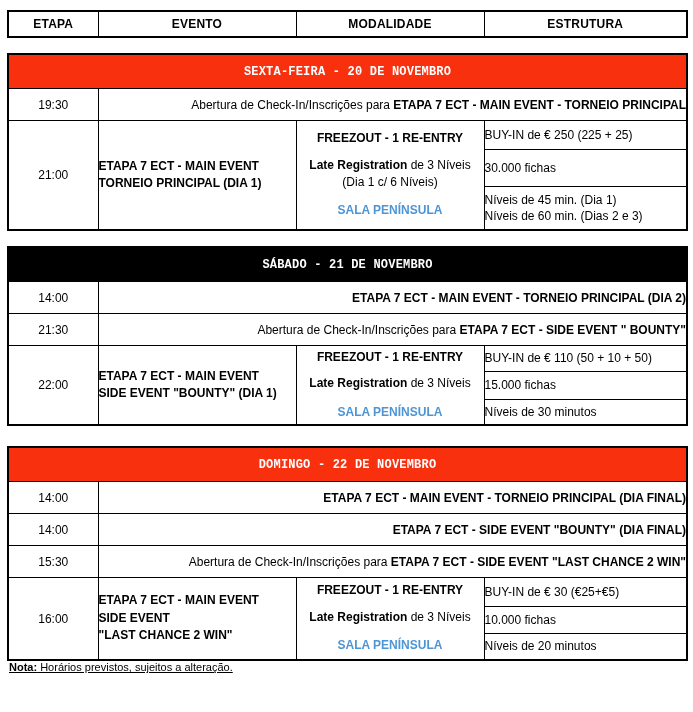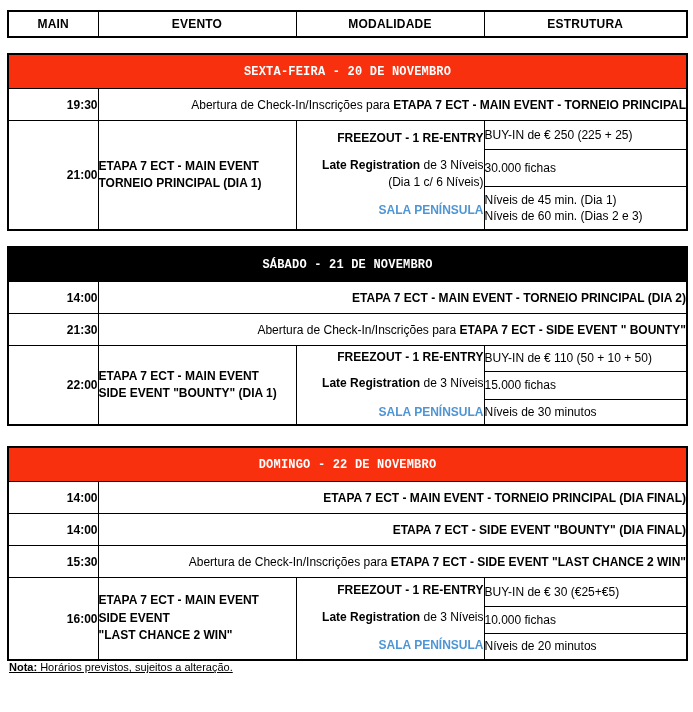--- a/index.html
+++ b/index.html
@@ -15,28 +15,28 @@
   col.c-estr{width:203px;}
 
   .th-row td{height:24px;text-align:center;font-weight:bold;font-size:11.5px;letter-spacing:.2px;}
 
   .section{margin-top:15px;}
   .section.last{margin-top:20px;}
 
   .banner{height:33px;background:#f8300e;color:#fff;text-align:center;font-weight:bold;
           font-size:21px;letter-spacing:.2px;font-family:Liberation Mono, monospace;}
 
-  .hora{text-align:right;font-weight:bold;font-size:12px;}
+  .hora{text-align:center;font-weight:normal;font-size:12px;}
   .r-simple td{height:31px;}
   .evt-left{text-align:right;padding:0 8px 0 13px;font-size:12px;}
   .b{font-weight:bold;}
 
   .evt-center{text-align:left;font-weight:bold;line-height:1.45;padding:0 4px;}
 
-  .mod{text-align:right;line-height:1.3;padding:4px 2px;}
+  .mod{text-align:center;line-height:1.3;padding:4px 2px;}
   .mod .fmt{font-weight:bold;margin-bottom:11px;}
   .mod .note-line{margin-top:1px;}
   .mod .room{color:#4e95d5;font-weight:bold;margin-top:13px;}
   .mod.spread .latereg{margin-top:0;}
   .mod.spread .room{margin-top:13px;}
 
   .estr{text-align:left;padding:2px 6px 2px 8px;line-height:1.35;}
   .h-a{height:28px;} .h-b{height:36px;} .h-c{height:42px;}
   .h-d{height:25px;} .h-e{height:26px;} .h-f{height:24px;}
   .h-g{height:27px;}
@@ -50,21 +50,21 @@
 
   <table class="grid">
     <colgroup>
         <col class="c-hora">
         <col class="c-evento">
         <col class="c-mod">
         <col class="c-estr">
       </colgroup>
     <tbody>
       <tr class="th-row">
-        <td>MAIN</td>
+        <td>ETAPA</td>
         <td>EVENTO</td>
         <td>MODALIDADE</td>
         <td>ESTRUTURA</td>
       </tr>
     </tbody>
   </table>
 
   <table class="grid section">
     <colgroup>
         <col class="c-hora">

